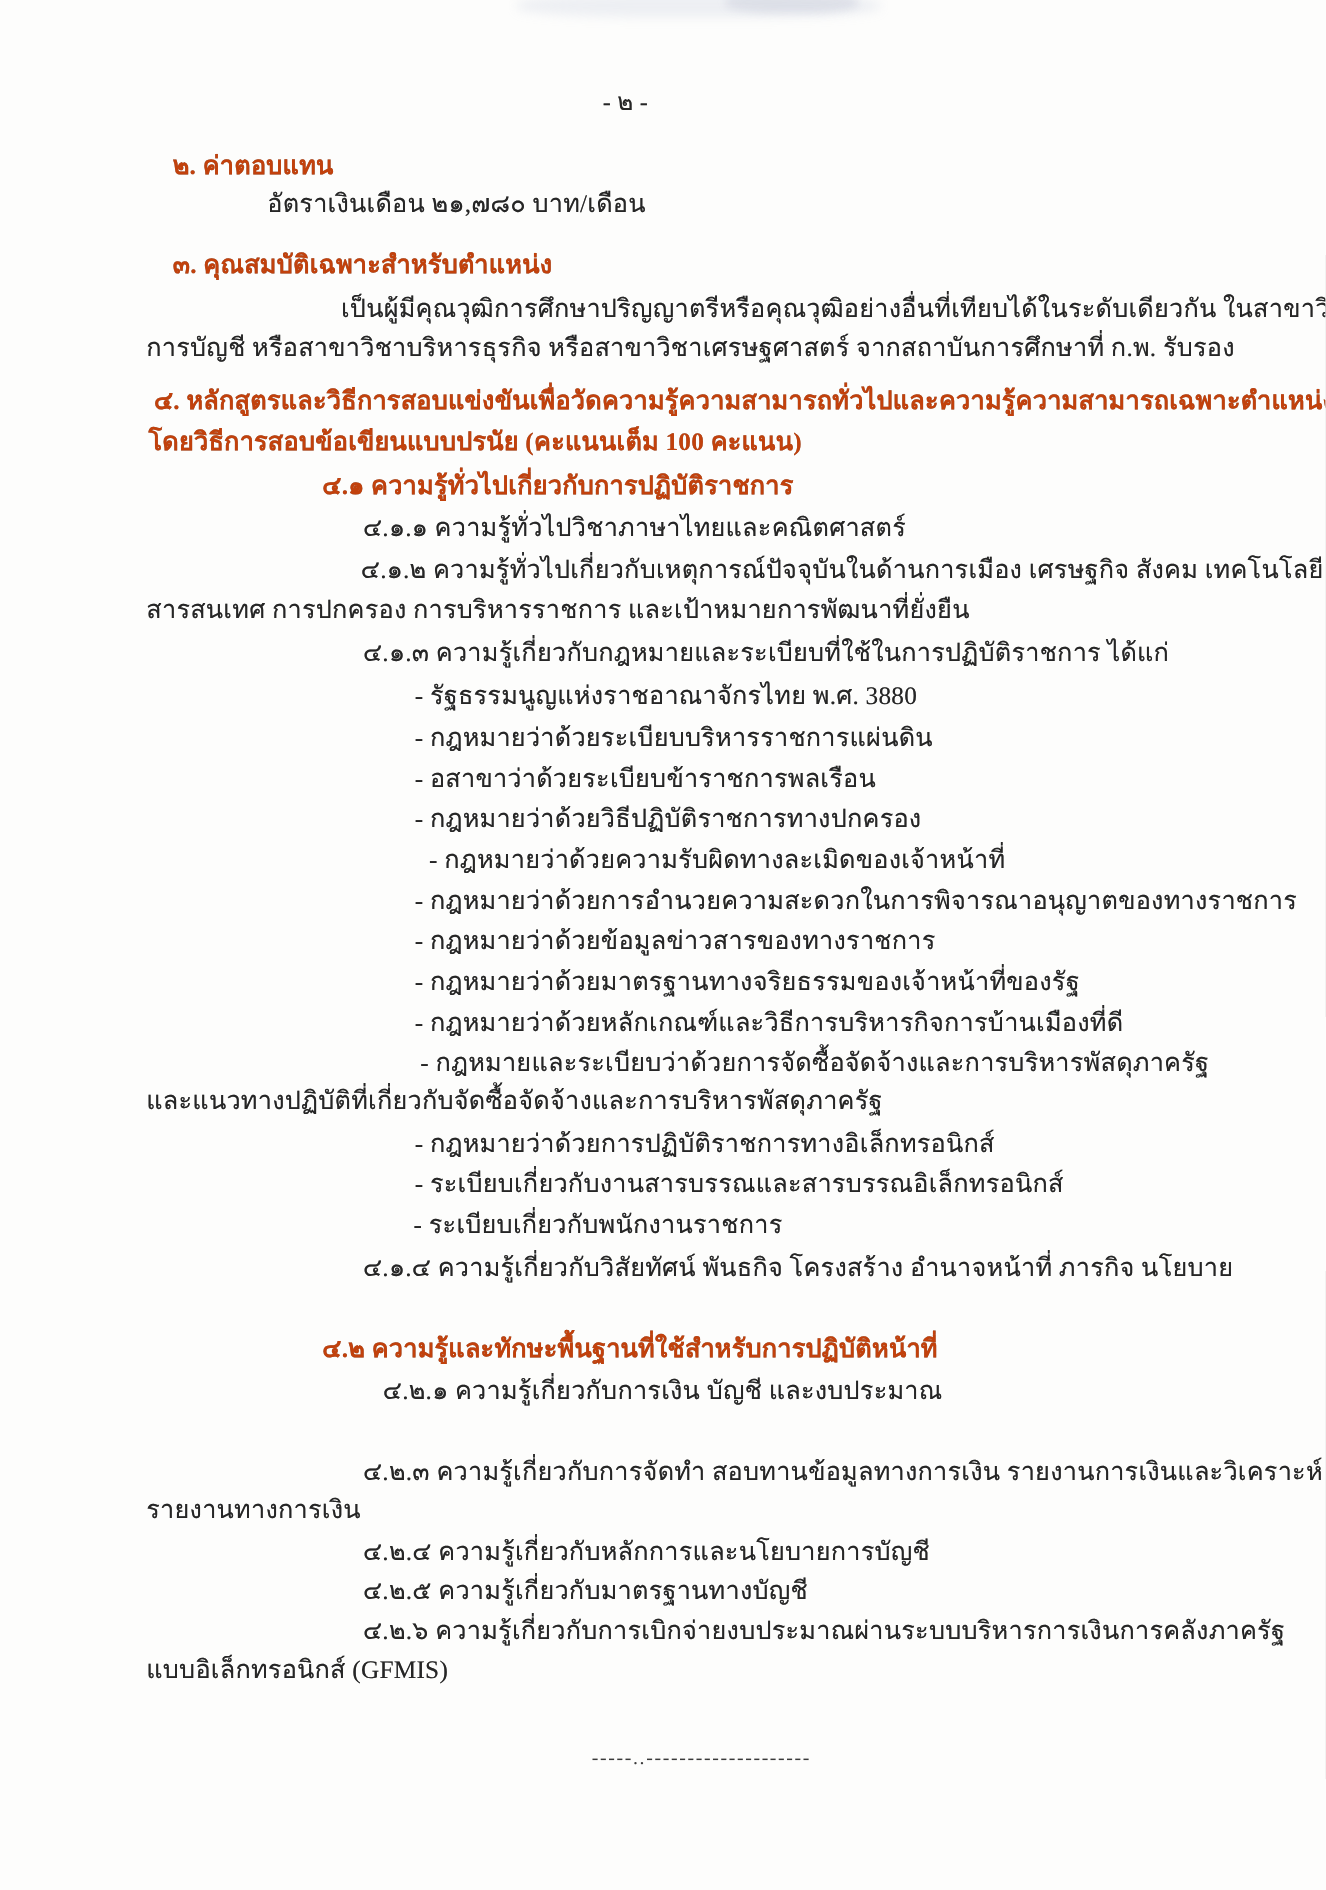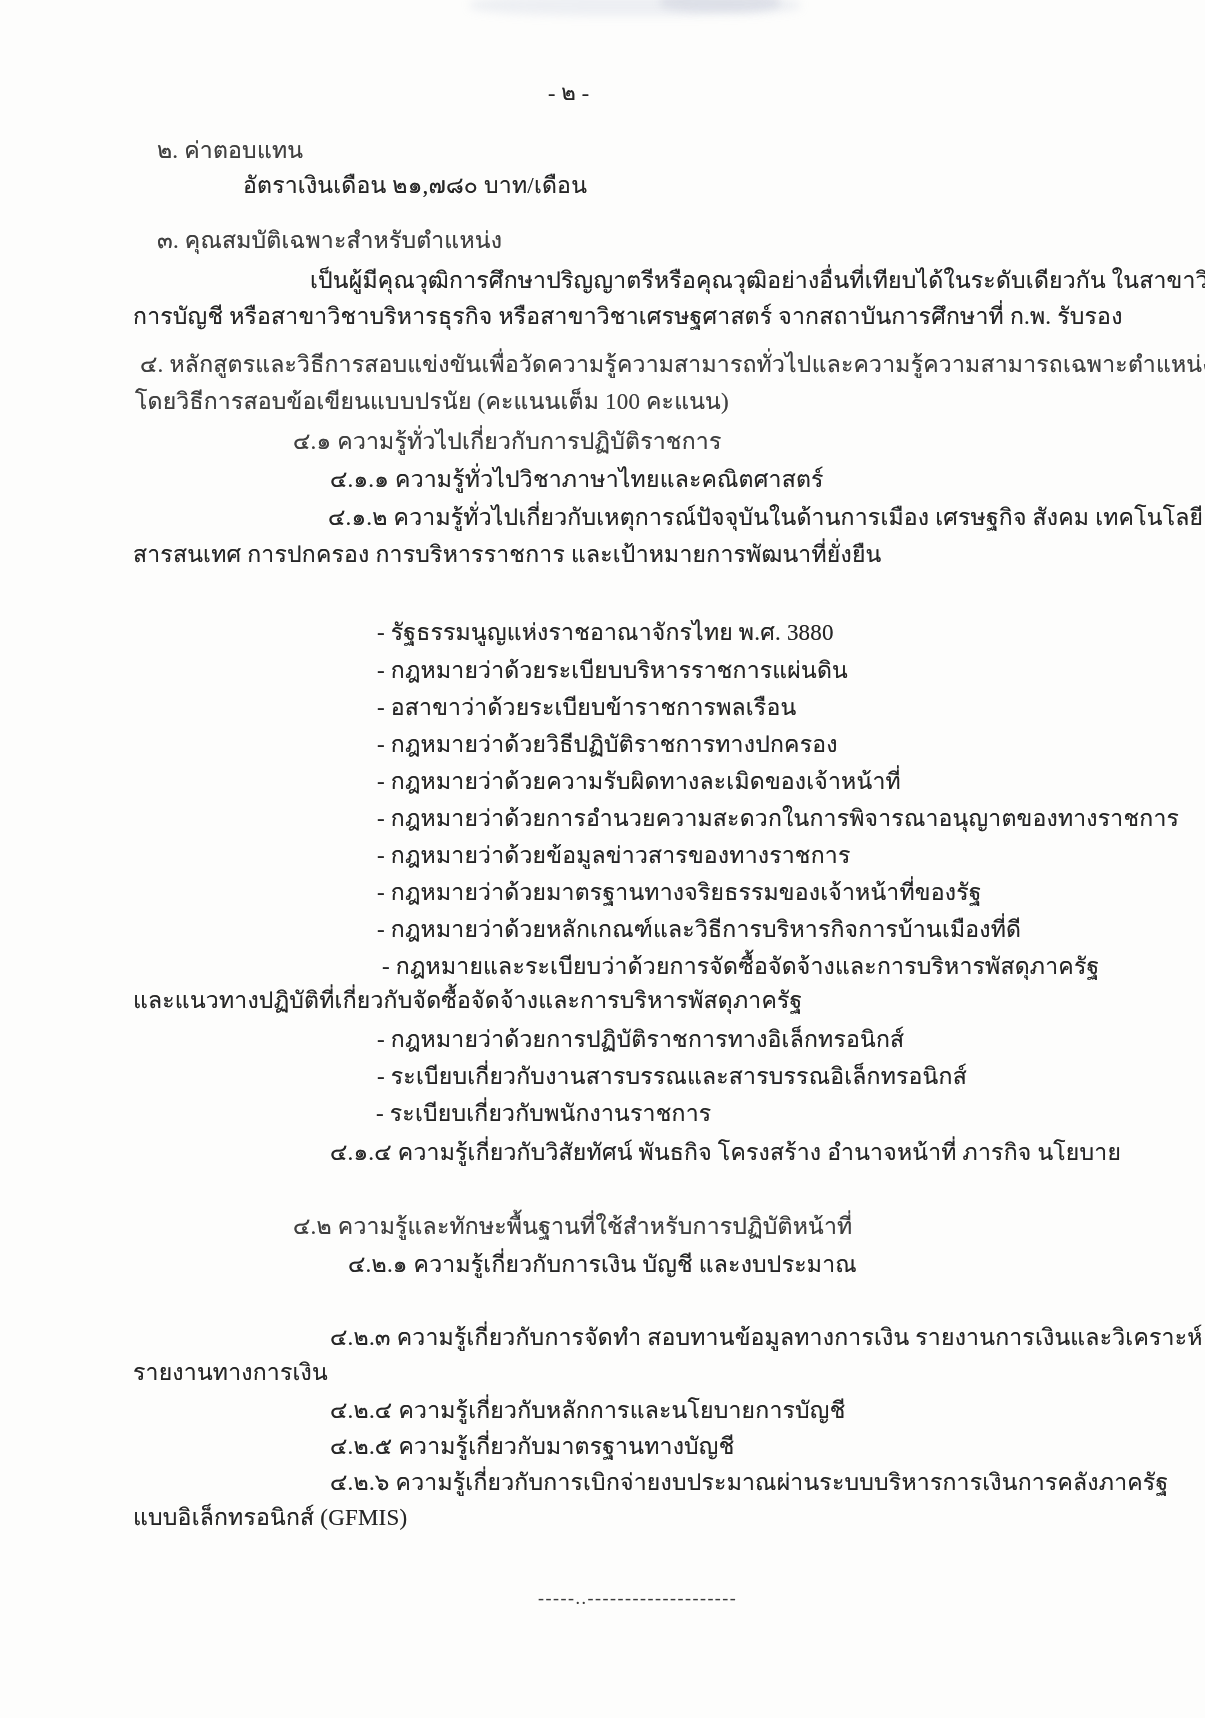--- a/index.html
+++ b/index.html
@@ -13,21 +13,21 @@
     color: #262626;
   }
   .ln {
     position: absolute;
     white-space: nowrap;
     font-size: 23px;
     line-height: 30px;
     letter-spacing: 0.2px;
     text-shadow: 0 0 0.6px rgba(40,40,40,0.55); 
   }
-  .b { font-weight: 400; color: #404040; }
+  .b { font-weight: 700; color: #c2410c; }
   .pageno { font-size: 22px; }
   .divider {
     position: absolute;
     font-size: 18px;
     letter-spacing: 1.5px;
     color: #3a3a3a;
   }
   .scan-smudge {
     position: absolute;
     top: -6px; left: 470px;
@@ -62,26 +62,27 @@
   <div class="ln" style="top:266px;left:310px">เป็นผู้มีคุณวุฒิการศึกษาปริญญาตรีหรือคุณวุฒิอย่างอื่นที่เทียบได้ในระดับเดียวกัน ในสาขาวิชา</div>
   <div class="ln" style="top:302px;left:133px">การบัญชี หรือสาขาวิชาบริหารธุรกิจ หรือสาขาวิชาเศรษฐศาสตร์ จากสถาบันการศึกษาที่ ก.พ. รับรอง</div>
 
   <div class="ln b" style="top:350px;left:140px">๔. หลักสูตรและวิธีการสอบแข่งขันเพื่อวัดความรู้ความสามารถทั่วไปและความรู้ความสามารถเฉพาะตำแหน่ง</div>
   <div class="ln b" style="top:387px;left:135px">โดยวิธีการสอบข้อเขียนแบบปรนัย (คะแนนเต็ม 100 คะแนน)</div>
 
   <div class="ln b" style="top:427px;left:293px">๔.๑ ความรู้ทั่วไปเกี่ยวกับการปฏิบัติราชการ</div>
   <div class="ln" style="top:465px;left:330px">๔.๑.๑ ความรู้ทั่วไปวิชาภาษาไทยและคณิตศาสตร์</div>
   <div class="ln" style="top:503px;left:328px">๔.๑.๒ ความรู้ทั่วไปเกี่ยวกับเหตุการณ์ปัจจุบันในด้านการเมือง เศรษฐกิจ สังคม เทคโนโลยี</div>
   <div class="ln" style="top:540px;left:133px">สารสนเทศ การปกครอง การบริหารราชการ และเป้าหมายการพัฒนาที่ยั่งยืน</div>
+  <div class="ln" style="top:579px;left:330px">๔.๑.๓ ความรู้เกี่ยวกับกฎหมายและระเบียบที่ใช้ในการปฏิบัติราชการ ได้แก่</div>
 
   <div class="ln" style="top:618px;left:377px">- รัฐธรรมนูญแห่งราชอาณาจักรไทย พ.ศ. 3880</div>
   <div class="ln" style="top:656px;left:377px">- กฎหมายว่าด้วยระเบียบบริหารราชการแผ่นดิน</div>
   <div class="ln" style="top:693px;left:377px">- อสาขาว่าด้วยระเบียบข้าราชการพลเรือน</div>
   <div class="ln" style="top:730px;left:377px">- กฎหมายว่าด้วยวิธีปฏิบัติราชการทางปกครอง</div>
-  <div class="ln" style="top:767px;left:377px">- กฎหมายว่าด้วยความรับผิดทางละเมิดของเจ้าหน้าที่</div>
+  <div class="ln" style="top:767px;left:390px">- กฎหมายว่าด้วยความรับผิดทางละเมิดของเจ้าหน้าที่</div>
   <div class="ln" style="top:804px;left:377px">- กฎหมายว่าด้วยการอำนวยความสะดวกในการพิจารณาอนุญาตของทางราชการ</div>
   <div class="ln" style="top:841px;left:377px">- กฎหมายว่าด้วยข้อมูลข่าวสารของทางราชการ</div>
   <div class="ln" style="top:878px;left:377px">- กฎหมายว่าด้วยมาตรฐานทางจริยธรรมของเจ้าหน้าที่ของรัฐ</div>
   <div class="ln" style="top:915px;left:377px">- กฎหมายว่าด้วยหลักเกณฑ์และวิธีการบริหารกิจการบ้านเมืองที่ดี</div>
   <div class="ln" style="top:952px;left:382px">- กฎหมายและระเบียบว่าด้วยการจัดซื้อจัดจ้างและการบริหารพัสดุภาครัฐ</div>
   <div class="ln" style="top:986px;left:133px">และแนวทางปฏิบัติที่เกี่ยวกับจัดซื้อจัดจ้างและการบริหารพัสดุภาครัฐ</div>
   <div class="ln" style="top:1025px;left:377px">- กฎหมายว่าด้วยการปฏิบัติราชการทางอิเล็กทรอนิกส์</div>
   <div class="ln" style="top:1062px;left:377px">- ระเบียบเกี่ยวกับงานสารบรรณและสารบรรณอิเล็กทรอนิกส์</div>
   <div class="ln" style="top:1099px;left:376px">- ระเบียบเกี่ยวกับพนักงานราชการ</div>
 

